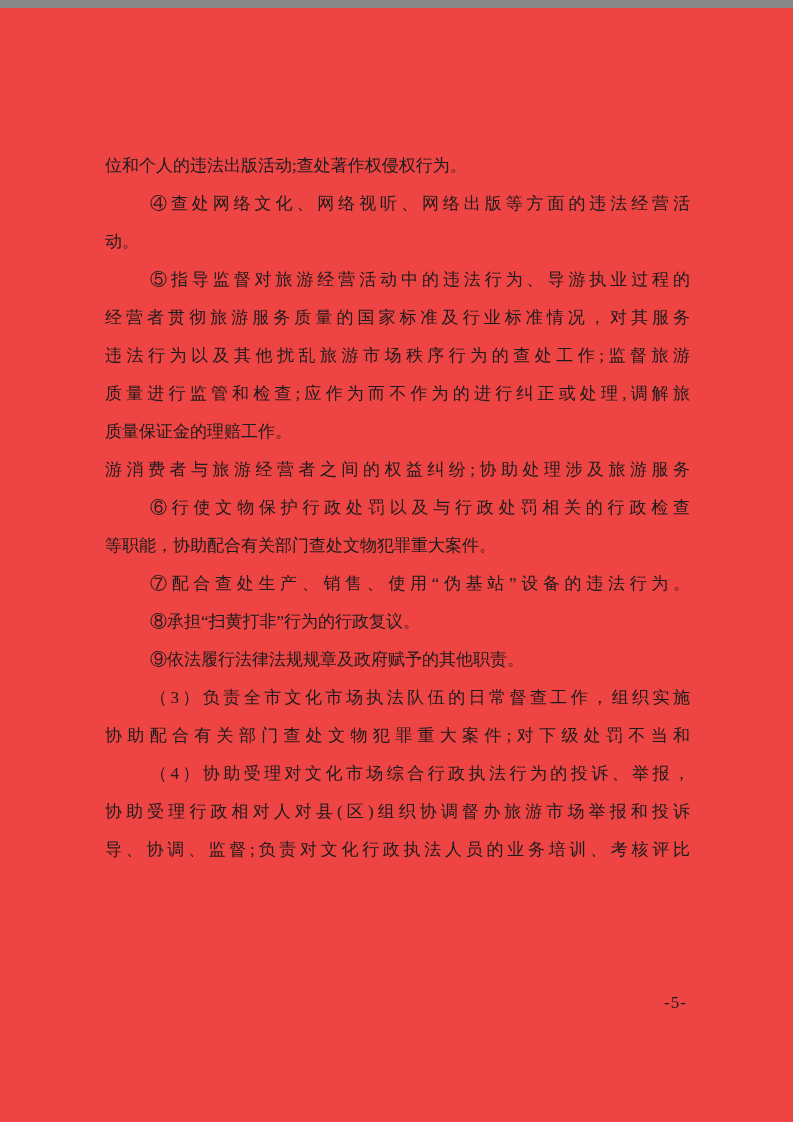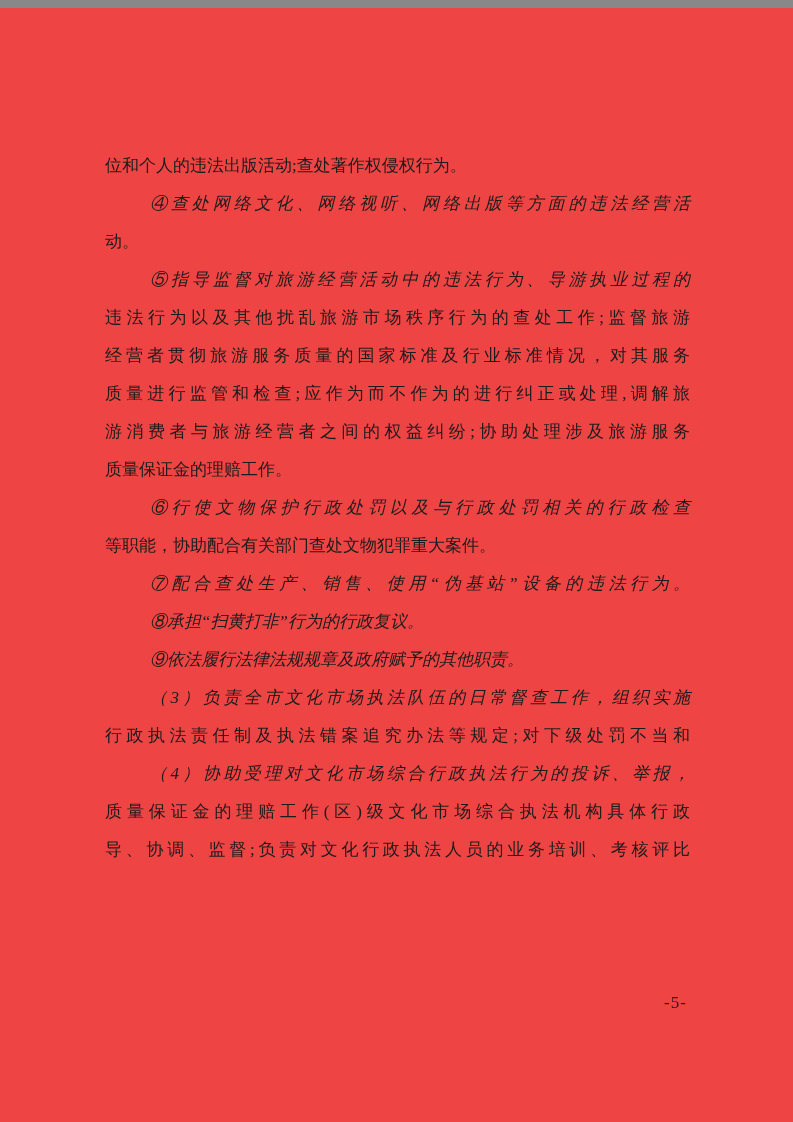--- a/index.html
+++ b/index.html
@@ -33,51 +33,50 @@
   
   .fill {
     white-space: normal;
     text-align: justify;
     text-align-last: justify;
     text-justify: inter-character;
   }
   
   .ind {
     text-indent: 45px;
-    font-style: italic;
   }
   .page-number {
     position: absolute;
     left: 664px;
     top: 985px;
     font-size: 17px;
     letter-spacing: 1px;
     color: #1c1c1c;
   }
 </style>
 </head>
 <body>
 
 <div class="page">
   <div class="content">
     <div class="line">位和个人的违法出版活动;查处著作权侵权行为。</div>
     <div class="line ind fill">④查处网络文化、网络视听、网络出版等方面的违法经营活</div>
     <div class="line">动。</div>
     <div class="line ind fill">⑤指导监督对旅游经营活动中的违法行为、导游执业过程的</div>
+    <div class="line fill">经营者贯彻旅游服务质量的国家标准及行业标准情况，对其服务</div>
     <div class="line fill">违法行为以及其他扰乱旅游市场秩序行为的查处工作;监督旅游</div>
-    <div class="line fill">经营者贯彻旅游服务质量的国家标准及行业标准情况，对其服务</div>
     <div class="line fill">质量进行监管和检查;应作为而不作为的进行纠正或处理,调解旅</div>
+    <div class="line">质量保证金的理赔工作。</div>
     <div class="line fill">游消费者与旅游经营者之间的权益纠纷;协助处理涉及旅游服务</div>
-    <div class="line">质量保证金的理赔工作。</div>
     <div class="line ind fill">⑥行使文物保护行政处罚以及与行政处罚相关的行政检查</div>
     <div class="line">等职能，协助配合有关部门查处文物犯罪重大案件。</div>
     <div class="line ind fill">⑦配合查处生产、销售、使用“伪基站”设备的违法行为。</div>
     <div class="line ind">⑧承担“扫黄打非”行为的行政复议。</div>
     <div class="line ind">⑨依法履行法律法规规章及政府赋予的其他职责。</div>
     <div class="line ind fill">（3）负责全市文化市场执法队伍的日常督查工作，组织实施</div>
-    <div class="line fill">行政执法责任制及执法错案追究办法等规定;对下级处罚不当和</div>
+    <div class="line fill">协助配合有关部门查处文物犯罪重大案件;对下级处罚不当和</div>
     <div class="line ind fill">（4）协助受理对文化市场综合行政执法行为的投诉、举报，</div>
-    <div class="line fill">质量保证金的理赔工作(区)级文化市场综合执法机构具体行政</div>
+    <div class="line fill">协助受理行政相对人对县(区)组织协调督办旅游市场举报和投诉</div>
     <div class="line fill">导、协调、监督;负责对文化行政执法人员的业务培训、考核评比</div>
   </div>
 
   <div class="page-number">-5-</div>
 </div>
 
 </body></html>

